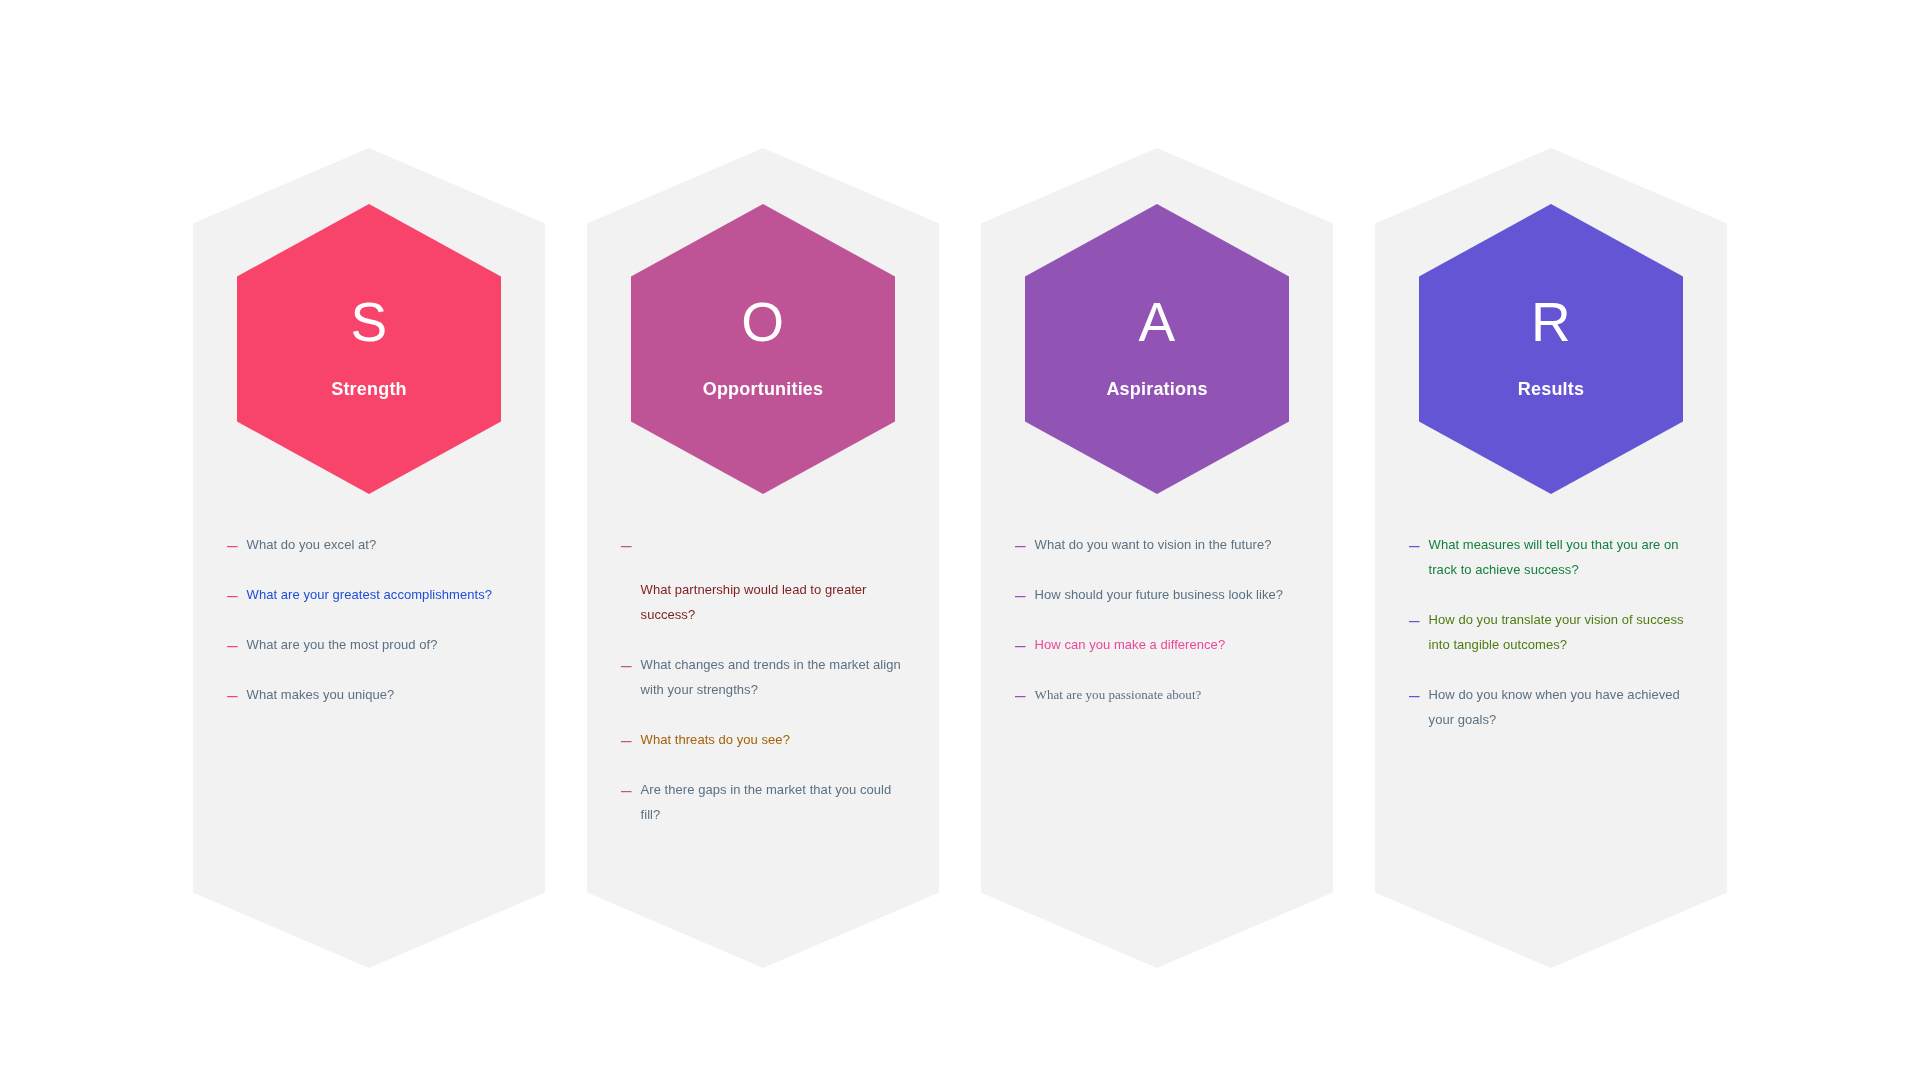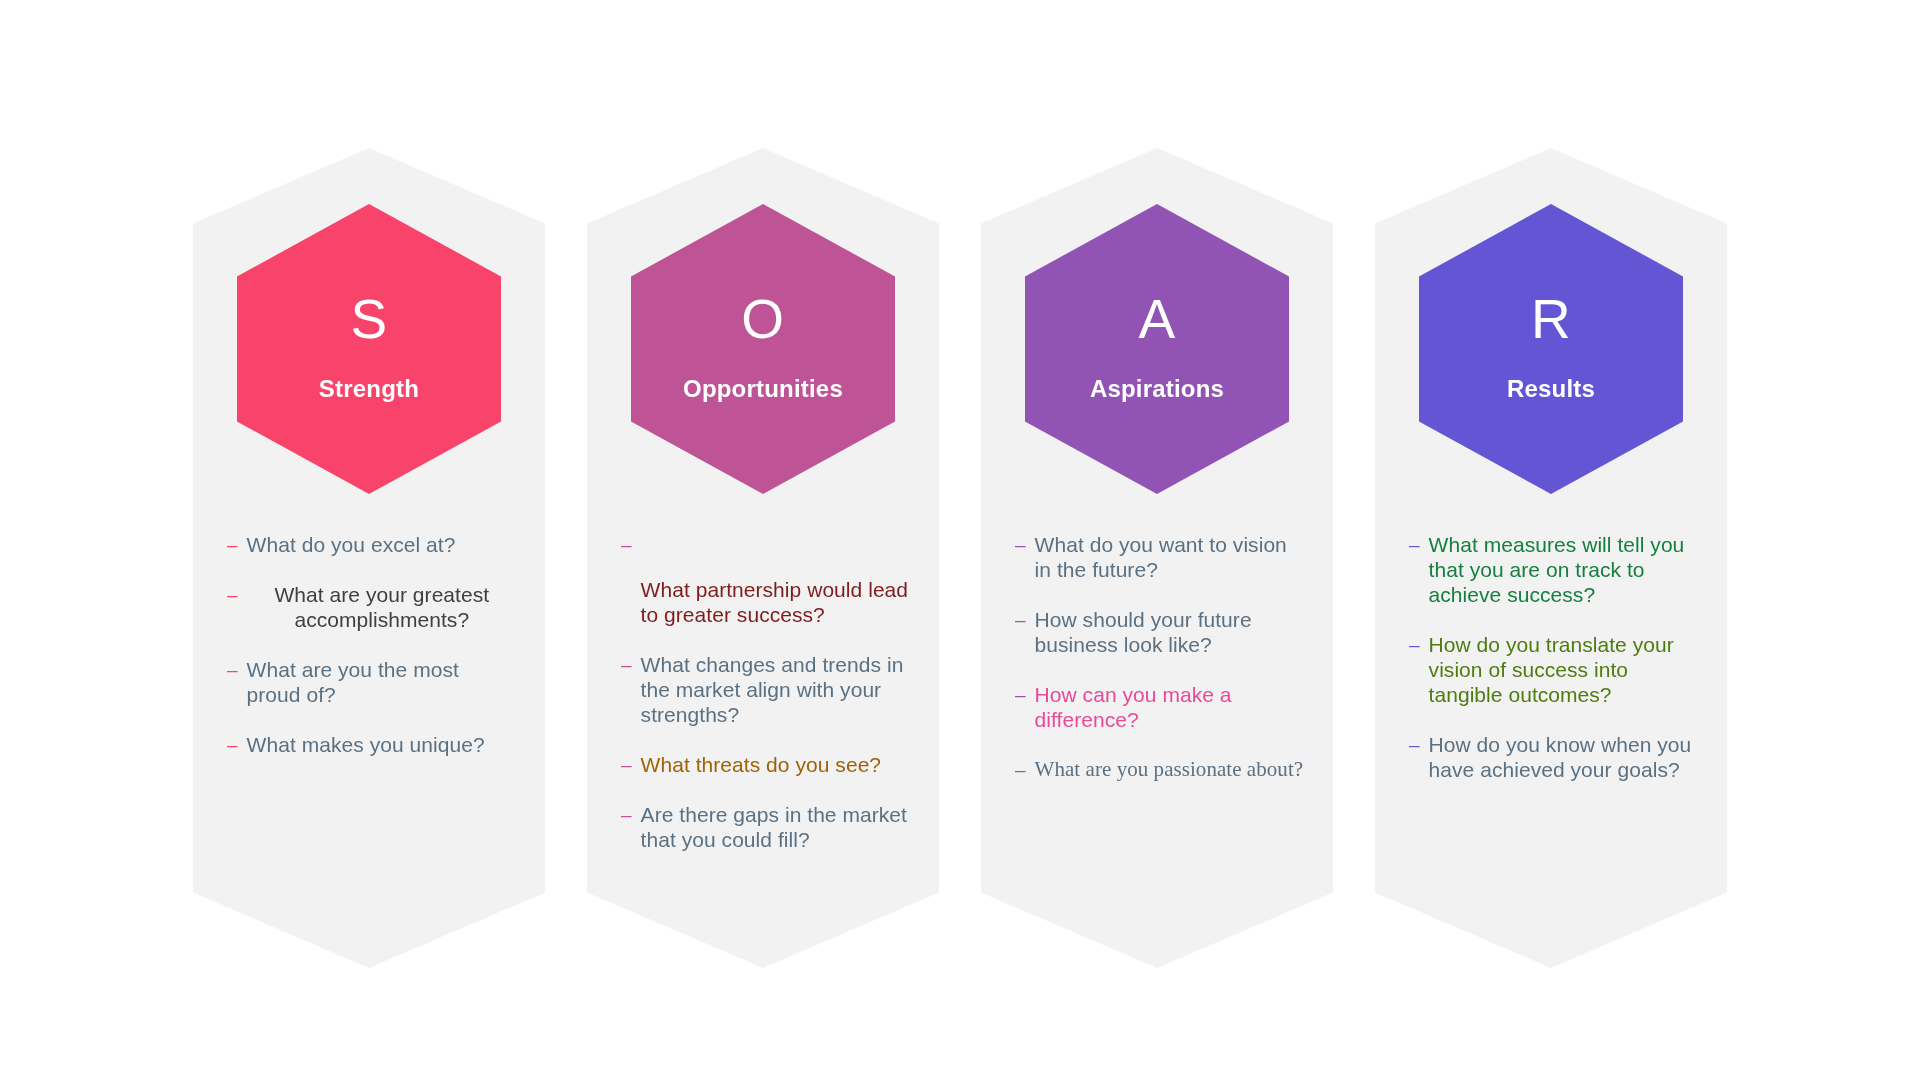--- a/index.html
+++ b/index.html
@@ -29,54 +29,54 @@
     -webkit-clip-path:polygon(50% 0%,100% 25%,100% 75%,50% 100%,0% 75%,0% 25%);
     clip-path:polygon(50% 0%,100% 25%,100% 75%,50% 100%,0% 75%,0% 25%);
     border-radius:20px;
     display:flex;flex-direction:column;align-items:center;justify-content:center;
   }
   .hex-letter{
     color:#ffffff;font-size:55px;font-weight:400;line-height:1;
     letter-spacing:.5px;margin-top:-6px;
   }
   .hex-label{
-    color:#ffffff;font-size:24px;font-weight:700;line-height:1;
+    color:#ffffff;font-size:18px;font-weight:700;line-height:1;
     margin-top:30px;letter-spacing:.2px;white-space:nowrap;
   }
   .qlist{
     position:relative;z-index:2;width:100%;box-sizing:border-box;
     padding:38px 28px 0 34px;display:flex;flex-direction:column;gap:25px;
   }
   .qitem{display:flex;align-items:flex-start;gap:9px;}
   .dash{
     flex:0 0 auto;font-size:19px;line-height:25px;font-weight:400;
   }
   .qtext{
-    color:#5A7184;font-size:21px;line-height:25px;font-weight:400;
+    color:#5A7184;font-size:13px;line-height:25px;font-weight:400;
     letter-spacing:.05px;
   }
 </style>
 </head>
 <body>
 
 <div id="board">
     <div class="column">
       <div class="card-bg" style="background: rgb(242, 242, 242);"></div>
       <div class="hex" style="background: rgb(248, 67, 106);">
         <div class="hex-letter">S</div>
         <div class="hex-label">Strength</div>
       </div>
       <div class="qlist">
         <div class="qitem">
           <span class="dash" style="color: rgb(248, 67, 106);">–</span>
           <span class="qtext" style="color: rgb(90, 113, 132);">What do you excel at?</span>
         </div>
         <div class="qitem">
           <span class="dash" style="color: rgb(248, 67, 106);">–</span>
-          <span class="qtext" style="color: #404040; text-align: center;">What are your greatest accomplishments?</span>
+          <span class="qtext" style="color: #1d4ed8; text-align: center;">What are your greatest accomplishments?</span>
         </div>
         <div class="qitem">
           <span class="dash" style="color: rgb(248, 67, 106);">–</span>
           <span class="qtext" style="color: rgb(90, 113, 132);">What are you the most proud of?</span>
         </div>
         <div class="qitem">
           <span class="dash" style="color: rgb(248, 67, 106);">–</span>
           <span class="qtext" style="color: rgb(90, 113, 132);">What makes you unique?</span>
         </div>
       </div>

